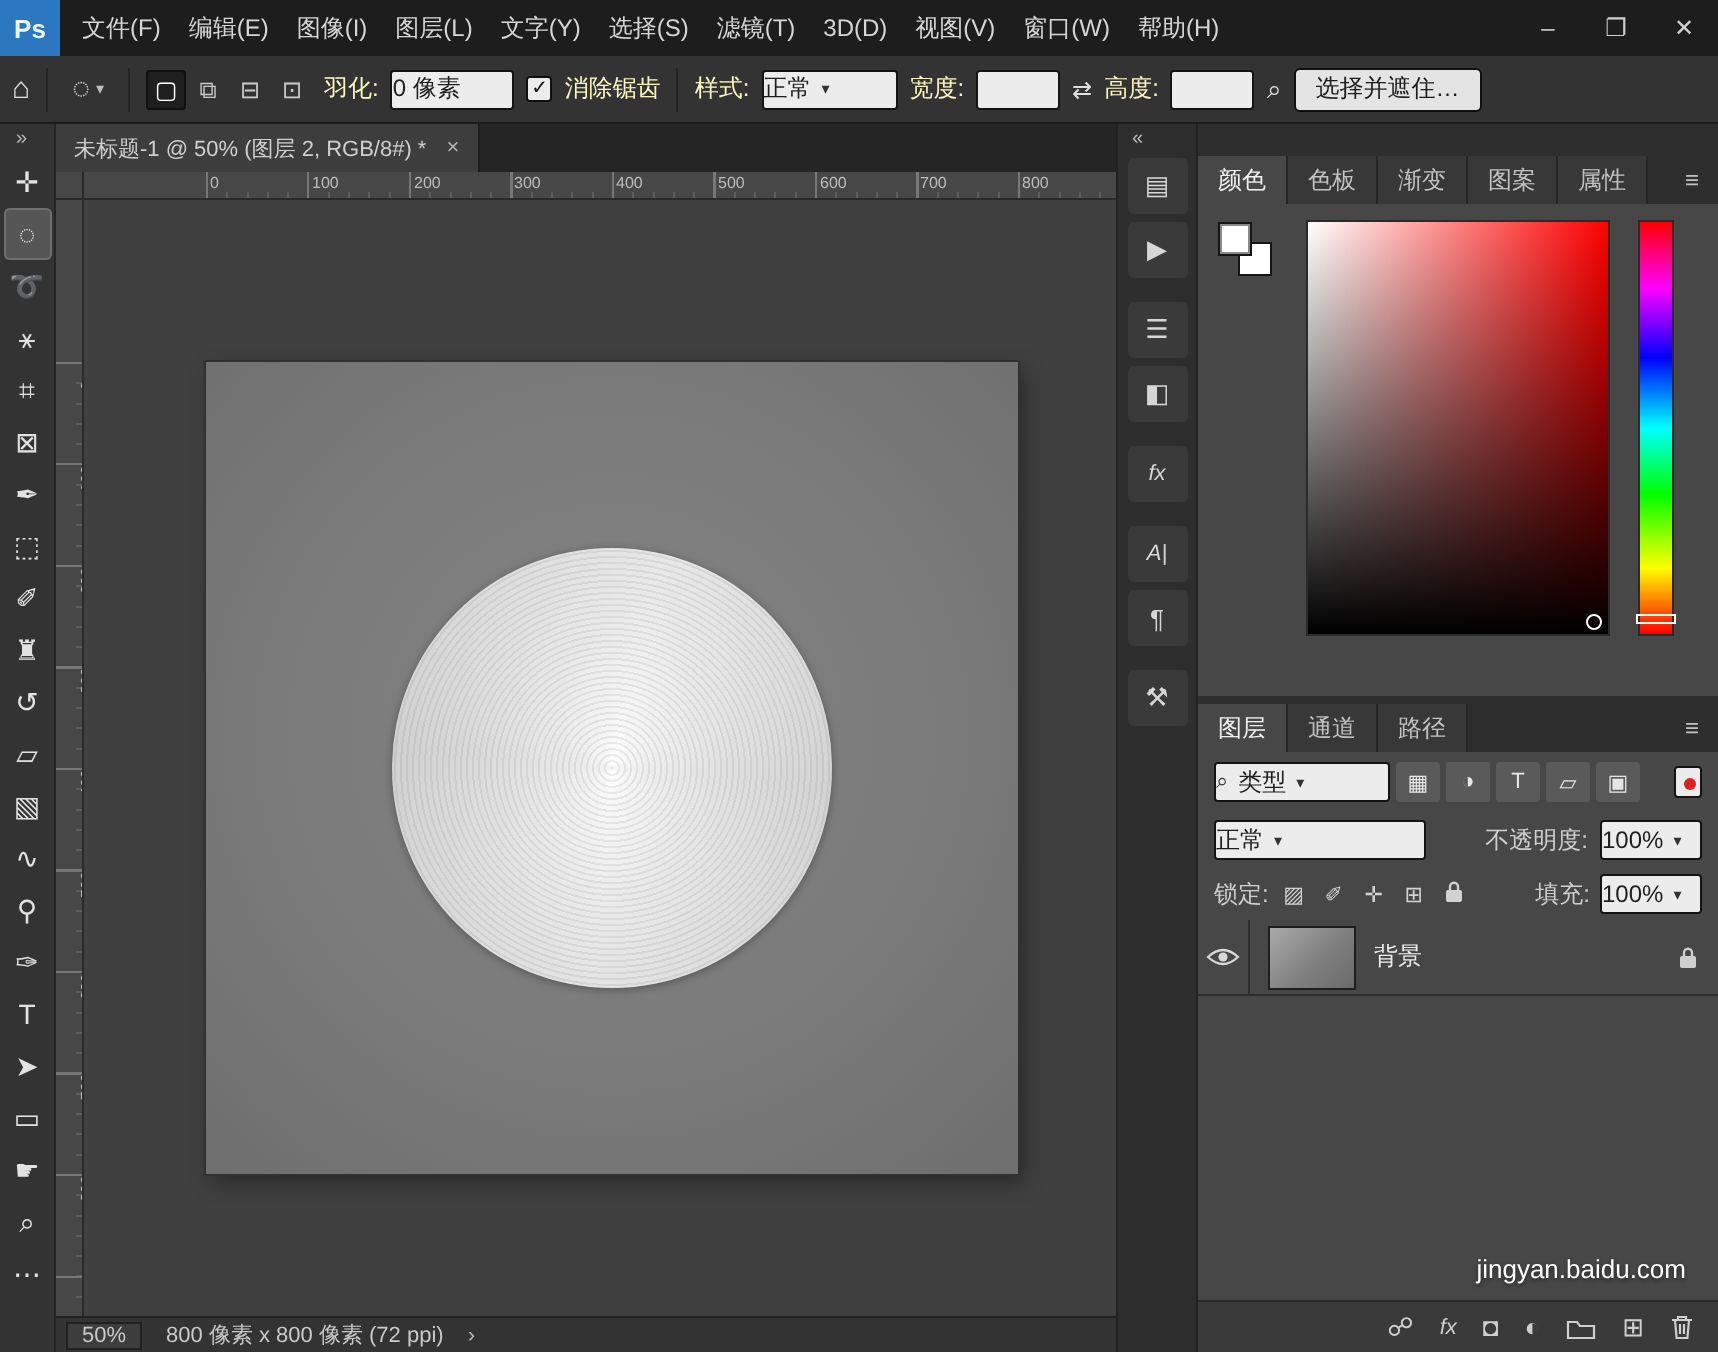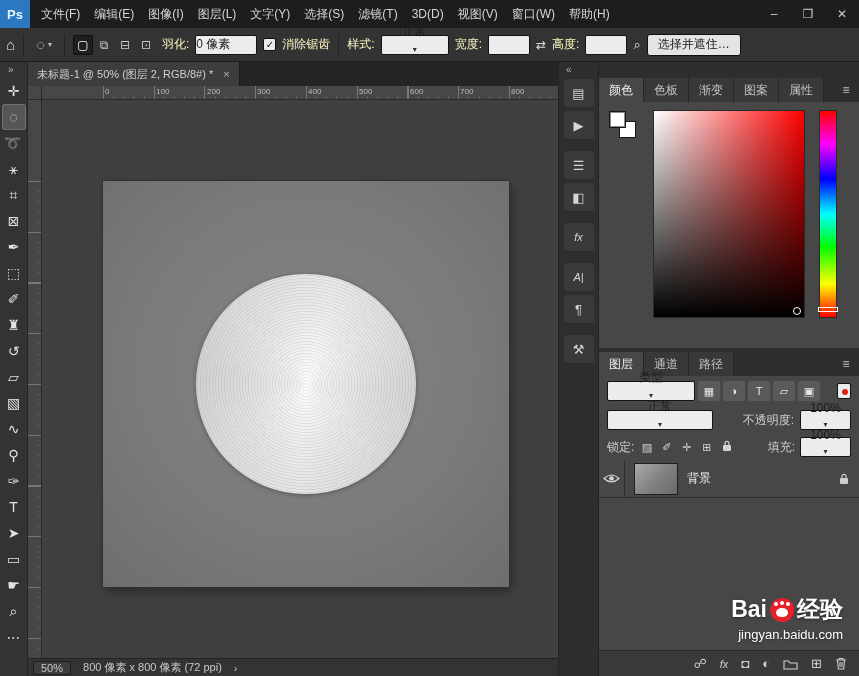--- a/index.html
+++ b/index.html
@@ -26,21 +26,21 @@
   .toolpreview { display:flex; align-items:center; gap:3px; padding:2px 4px; }
   .caret { font-size:8px; color:#bdbdbd; }
   .f .caret { color:#333; }
   .modes { display:flex; gap:1px; }
   .mode-btn { width:20px; height:20px; border-radius:2px; display:flex; align-items:center; justify-content:center;
               color:#c9c9c9; font-size:12px; }
   .mode-btn.active { background:#1f1f1f; color:#fff; box-shadow:inset 0 0 0 1px #101010; }
   .opt-label { color:#fef9c3; }
   .f { background:#ececec; color:#1d1d1d; border:1px solid #141414; border-radius:2px; height:20px;
        display:inline-flex; align-items:center; padding:0 0; font-size:12px; gap:5px; }
-  .f.sel { justify-content:flex-end;flex-direction:column; }
+  .f.sel { justify-content:flex-start; }
   .checkbox { width:13px; height:13px; background:#ececec; border:1px solid #101010; border-radius:2px;
               color:#111; font-size:10px; display:flex; align-items:center; justify-content:center; }
   .btn-light { background:#e4e4e4; color:#1c1c1c; border:1px solid #101010; border-radius:3px; height:22px;
                padding:0 10px; display:flex; align-items:center; white-space:nowrap; flex:0 0 auto; }
   
   .main { display:flex; height:614px; }
   
   .toolbar { width:28px; background:#333; border-right:1px solid #252525; display:flex; flex-direction:column; align-items:center; }
   .tb-header { height:16px; width:100%; color:#b5b5b5; font-size:10px; padding-left:8px; line-height:16px; }
   .tool { width:24px; height:26px; border-radius:3px; display:flex; align-items:center; justify-content:center;
@@ -396,25 +396,20 @@
           <span class="layer-lock">
             <svg width="10" height="12" viewBox="0 0 10 12">
                 <rect x="1" y="5" width="8" height="6" rx="1" fill="#cfcfcf"></rect>
                 <path d="M3 5 V3.4 a2 2 0 0 1 4 0 V5" stroke="#cfcfcf" stroke-width="1.2" fill="none"></path>
               </svg>
           </span>
         </div>
 
         <div class="layers-empty">
           <div class="watermark">
-            <div class="wm-line1">
-              <span>Bai</span>
-              <span class="paw"></span>
-              <span>经验</span>
-            </div>
             <div class="wm-url">jingyan.baidu.com</div>
           </div>
         </div>
 
         <div class="layers-footer">
           <span class="fbtn">☍</span>
           <span class="fbtn txt">fx</span>
           <span class="fbtn">◘</span>
           <span class="fbtn">◐</span>
           <span class="fbtn">

